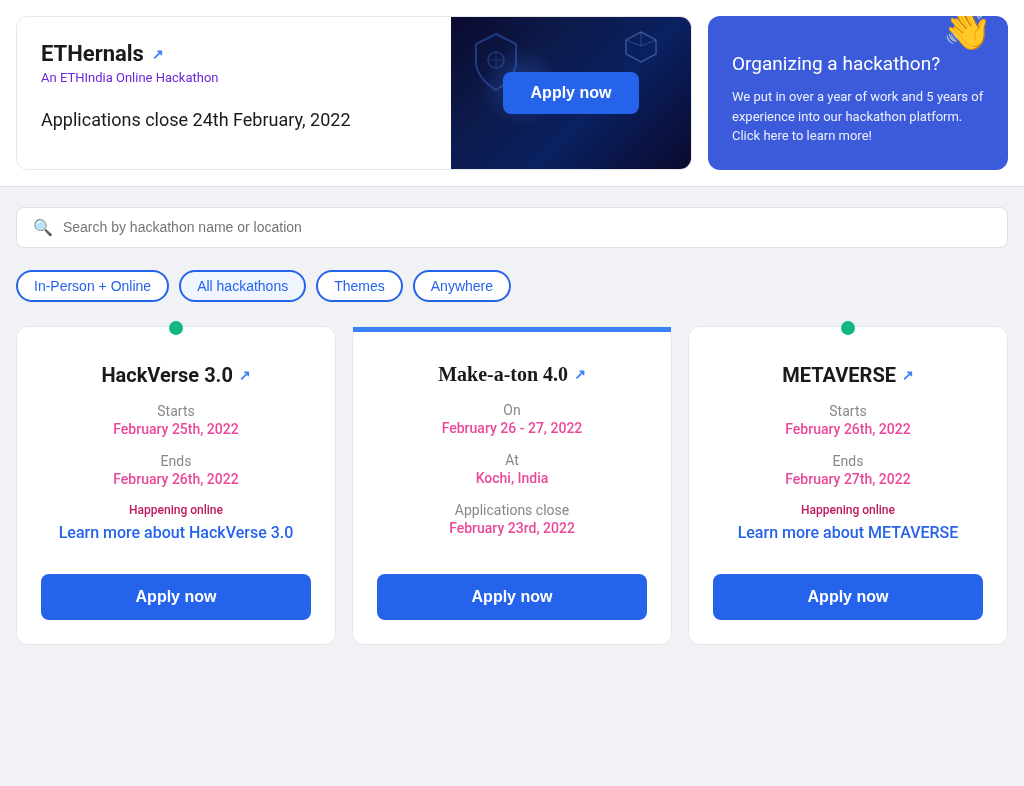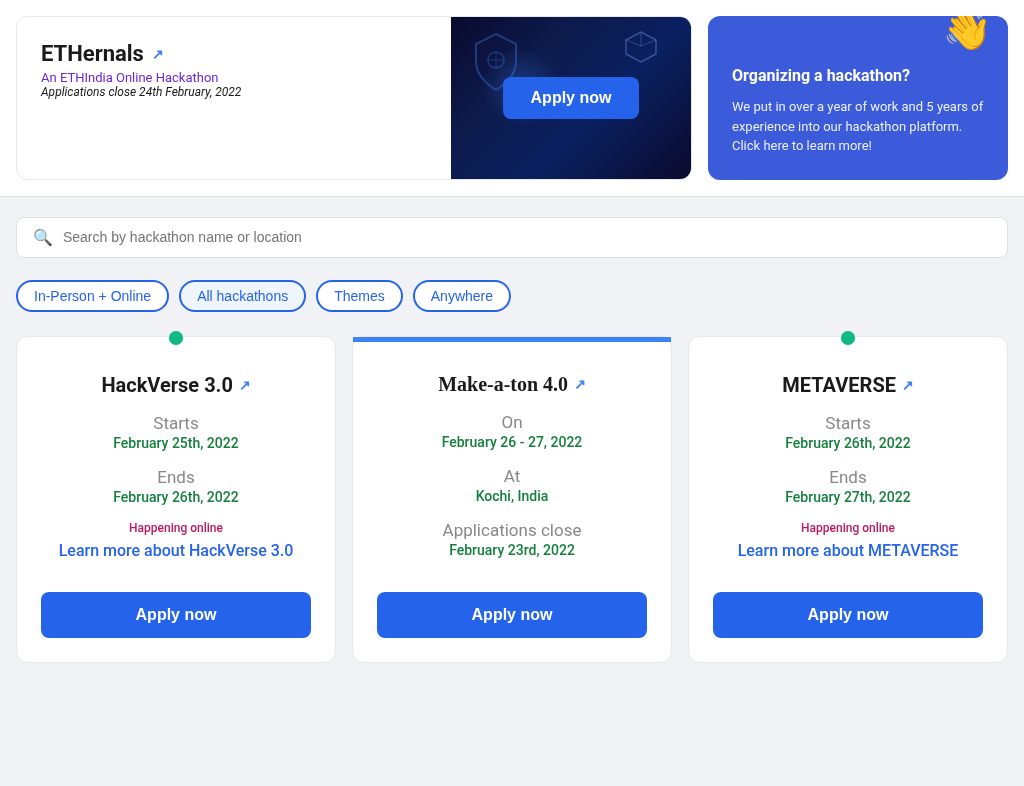--- a/index.html
+++ b/index.html
@@ -38,23 +38,23 @@
     .external-icon {
       color: #3b82f6;
       font-size: 14px;
     }
     .hero-subtitle {
       font-size: 13px;
       color: #6d28d9;
       margin-top: 4px;
     }
     .hero-date {
-      font-size: 12px;
+      font-size: 18px;
       color: #1a1a1a;
-      font-style: italic;
+      margin-top: 24px;
     }
     .hero-image-area {
       width: 240px;
       background: linear-gradient(135deg, #0a0a2e 0%, #0d1a4a 30%, #0a2060 60%, #0a0a2e 100%);
       display: flex;
       align-items: center;
       justify-content: center;
       position: relative;
       overflow: hidden;
     }
@@ -90,23 +90,23 @@
       overflow: hidden;
     }
     .hero-side::before {
       content: '👋';
       position: absolute;
       top: -10px;
       right: 16px;
       font-size: 40px;
     }
     .hero-side-title {
-      font-size: 16px;
-      font-weight: 700;
-      margin-top: 26px;
+      font-size: 19px;
+      font-weight: 400;
+      margin-top: 12px;
       margin-bottom: 12px;
     }
     .hero-side-text {
       font-size: 13px;
       line-height: 1.5;
       opacity: 0.9;
     }
 
     
     .search-section {
@@ -197,27 +197,27 @@
     .card-title {
       font-size: 20px;
       font-weight: 700;
       color: #1a1a1a;
       display: flex;
       align-items: center;
       gap: 6px;
       margin-top: 12px;
     }
     .card-label {
-      font-size: 17px;
+      font-size: 14px;
       color: #888;
       margin-top: 16px;
     }
     .card-value {
       font-size: 14px;
-      color: #15803d;
+      color: #ec4899;
       margin-top: 2px;
       font-weight: 500;
     }
     .card-online {
       color: #be185d;
       font-size: 12px;
       margin-top: 16px;
       font-weight: 500;
     }
     .card-learn-more {

